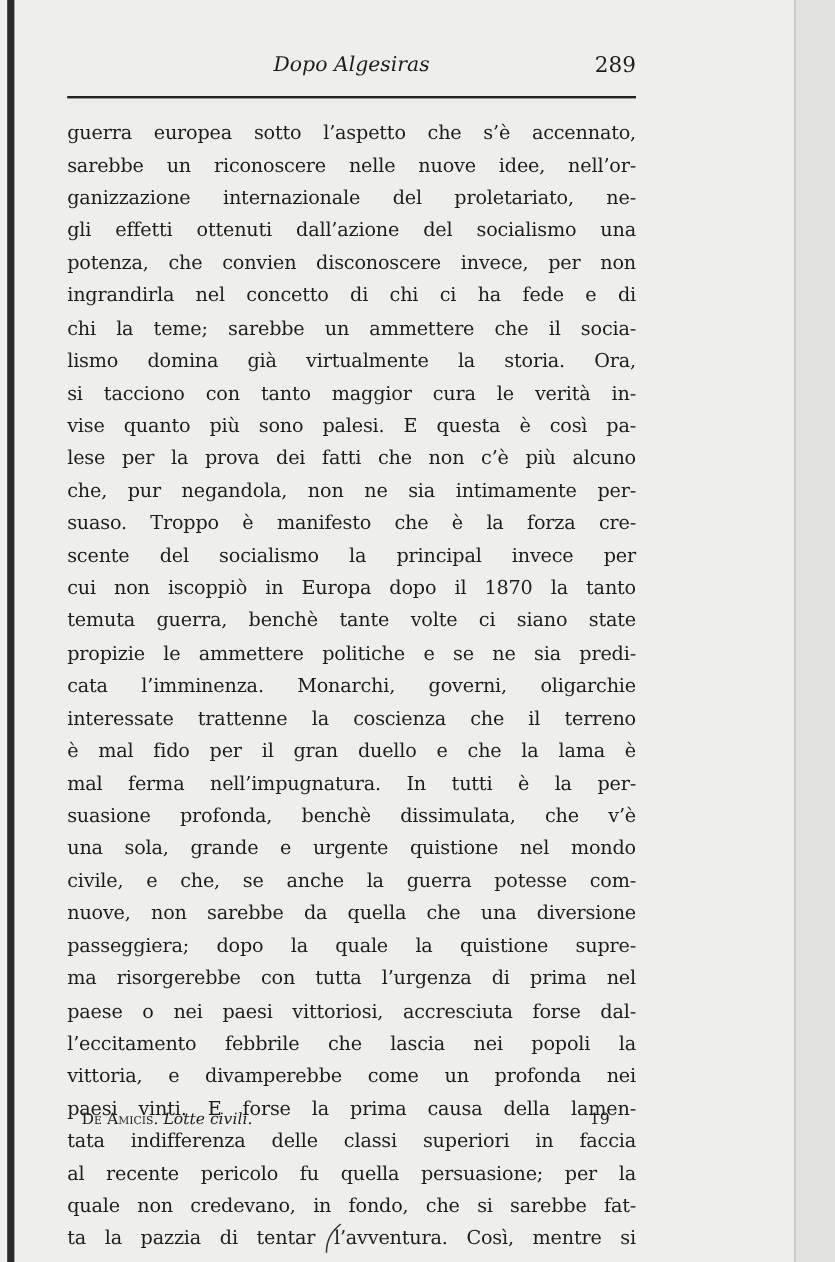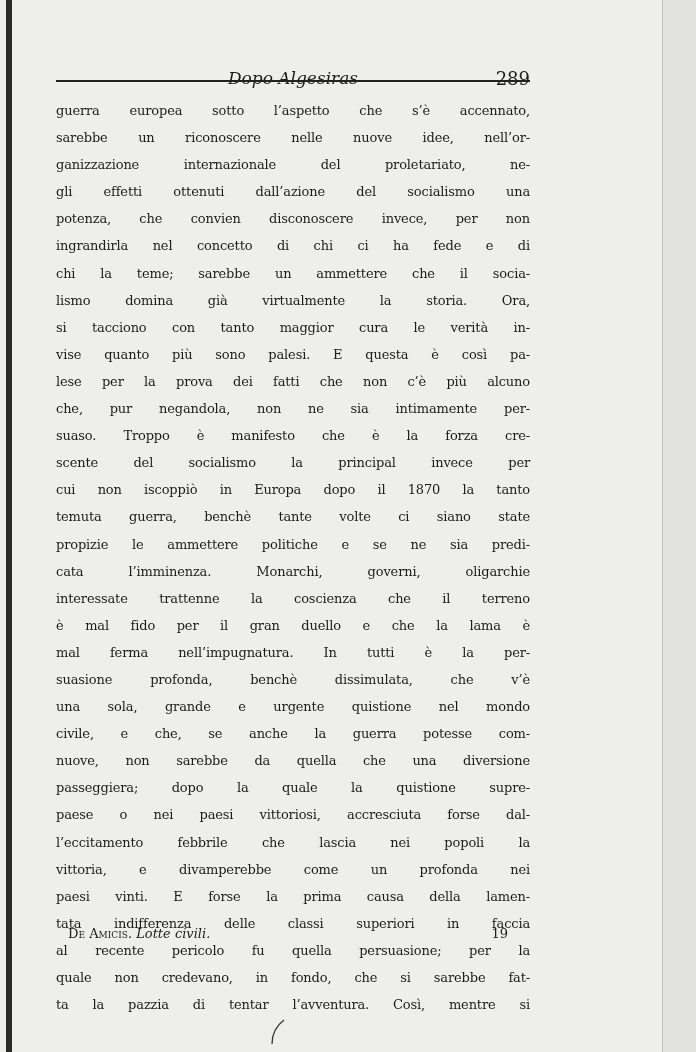--- a/index.html
+++ b/index.html
@@ -16,37 +16,37 @@
   }
   .right-edge {
     position: absolute; left: 662px; top: 0; width: 34px; height: 1052px;
     background: #e2e2e0;
     border-left: 1px solid #bdbdbb;
   }
   .page {
     position: absolute; left: 0; top: 0; width: 696px; height: 1052px;
   }
   .running-head {
-    position: absolute; left: 56px; top: 42px; width: 474px; height: 24px; margin-top: 24px;
+    position: absolute; left: 56px; top: 42px; width: 474px; height: 24px;
   }
   .running-title {
     position: absolute; left: 0; right: 0; text-align: center;
     font-style: italic; font-size: 17px; top: 2px;
     font-family: "DejaVu Serif", serif;
   }
   .page-number {
     position: absolute; right: 0; top: 2px; font-size: 18px;
   }
   .head-rule {
     position: absolute; left: 56px; top: 80px; width: 474px; height: 0;
     border-top: 2px solid #222;
   }
   .body-text {
     position: absolute; left: 56px; top: 97px; width: 474px;
-    font-size: 13px; line-height: 27.1px;
+    font-size: 16px; line-height: 27.1px;
     font-family: "DejaVu Serif", serif;
     letter-spacing: -0.15px;
   }
   .line {
     display: block; white-space: nowrap; text-align: justify;
     text-align-last: justify; height: 27.1px; overflow: visible;
   }
   .footer {
     position: absolute; left: 68px; top: 926px; width: 440px; height: 20px;
     font-size: 13px;
@@ -92,20 +92,21 @@
       <span class="line">propizie le ammettere politiche e se ne sia predi-</span>
       <span class="line">cata l’imminenza. Monarchi, governi, oligarchie</span>
       <span class="line">interessate trattenne la coscienza che il terreno</span>
       <span class="line">è mal fido per il gran duello e che la lama è</span>
       <span class="line">mal ferma nell’impugnatura. In tutti è la per-</span>
       <span class="line">suasione profonda, benchè dissimulata, che v’è</span>
       <span class="line">una sola, grande e urgente quistione nel mondo</span>
       <span class="line">civile, e che, se anche la guerra potesse com-</span>
       <span class="line">nuove, non sarebbe da quella che una diversione</span>
       <span class="line">passeggiera; dopo la quale la quistione supre-</span>
+      <span class="line">ma risorgerebbe con tutta l’urgenza di prima nel</span>
       <span class="line">paese o nei paesi vittoriosi, accresciuta forse dal-</span>
       <span class="line">l’eccitamento febbrile che lascia nei popoli la</span>
       <span class="line">vittoria, e divamperebbe come un profonda nei</span>
       <span class="line">paesi vinti. E forse la prima causa della lamen-</span>
       <span class="line">tata indifferenza delle classi superiori in faccia</span>
       <span class="line">al recente pericolo fu quella persuasione; per la</span>
       <span class="line">quale non credevano, in fondo, che si sarebbe fat-</span>
       <span class="line">ta la pazzia di tentar l’avventura. Così, mentre si</span>
     </div>
 

